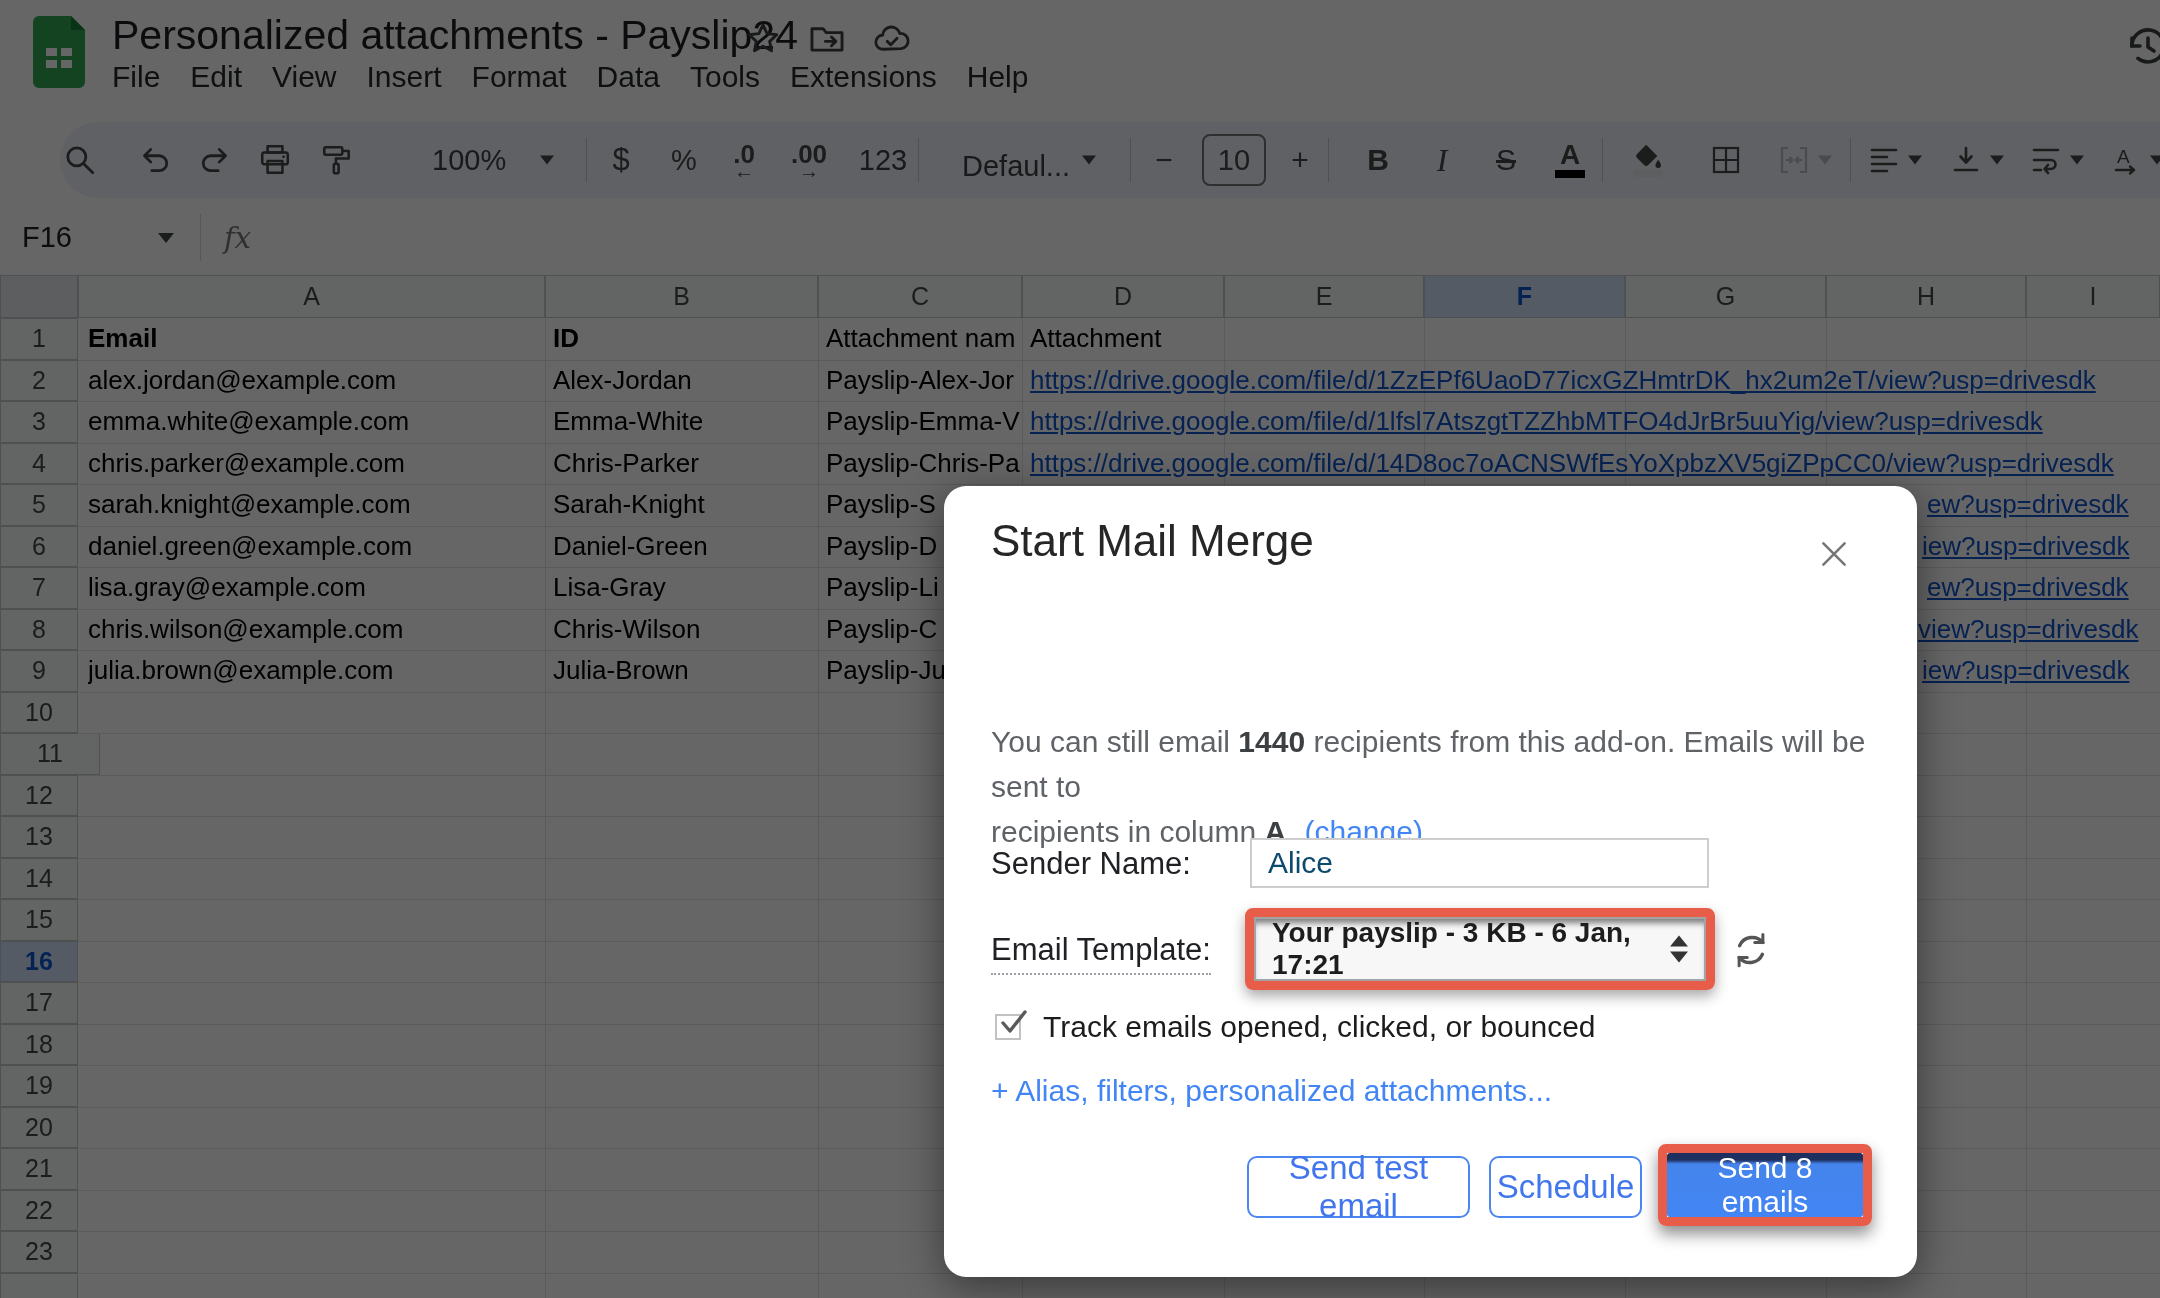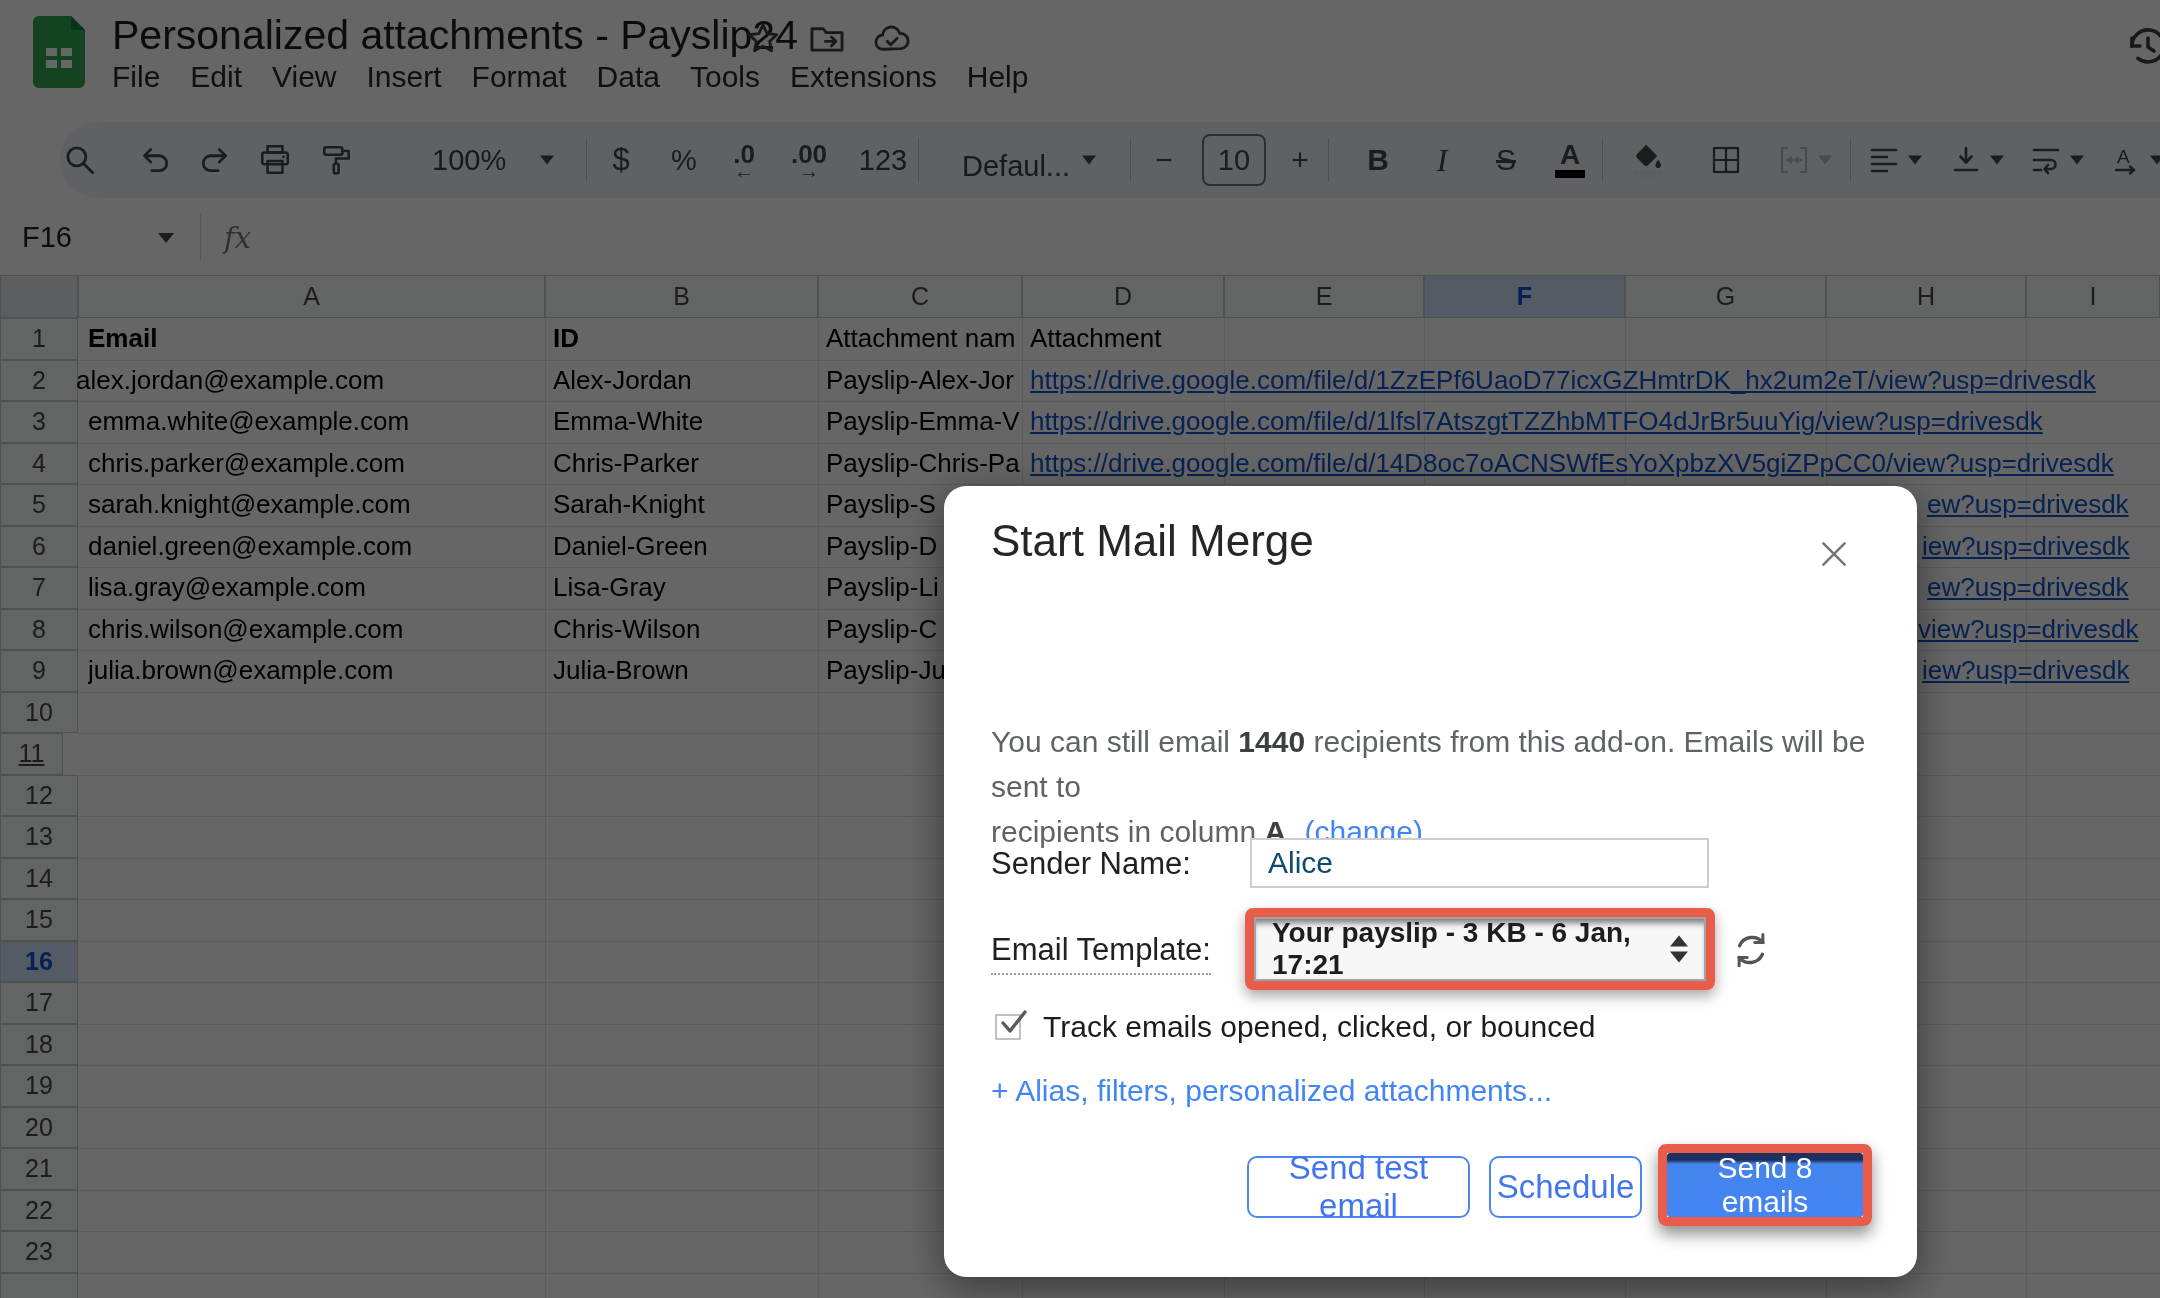--- a/index.html
+++ b/index.html
@@ -282,21 +282,21 @@
       <div class="rhead" style="left: 0px; top: 43px; width: 78px; height: 41.5px;">1</div>
       <div class="rhead" style="left: 0px; top: 84.5px; width: 78px; height: 41.5px;">2</div>
       <div class="rhead" style="left: 0px; top: 126px; width: 78px; height: 41.5px;">3</div>
       <div class="rhead" style="left: 0px; top: 167.5px; width: 78px; height: 41.5px;">4</div>
       <div class="rhead" style="left: 0px; top: 209px; width: 78px; height: 41.5px;">5</div>
       <div class="rhead" style="left: 0px; top: 250.5px; width: 78px; height: 41.5px;">6</div>
       <div class="rhead" style="left: 0px; top: 292px; width: 78px; height: 41.5px;">7</div>
       <div class="rhead" style="left: 0px; top: 333.5px; width: 78px; height: 41.5px;">8</div>
       <div class="rhead" style="left: 0px; top: 375px; width: 78px; height: 41.5px;">9</div>
       <div class="rhead" style="left: 0px; top: 416.5px; width: 78px; height: 41.5px;">10</div>
-      <div class="rhead" style="left: 0px; top: 458px; width: 63px; height: 41.5px; text-decoration: underline;">11</div>
+      <div class="rhead" style="left: 0px; top: 458px; width: 100px; height: 41.5px;">11</div>
       <div class="rhead" style="left: 0px; top: 499.5px; width: 78px; height: 41.5px;">12</div>
       <div class="rhead" style="left: 0px; top: 541px; width: 78px; height: 41.5px;">13</div>
       <div class="rhead" style="left: 0px; top: 582.5px; width: 78px; height: 41.5px;">14</div>
       <div class="rhead" style="left: 0px; top: 624px; width: 78px; height: 41.5px;">15</div>
       <div class="rhead sel" style="left: 0px; top: 665.5px; width: 78px; height: 41.5px;">16</div>
       <div class="rhead" style="left: 0px; top: 707px; width: 78px; height: 41.5px;">17</div>
       <div class="rhead" style="left: 0px; top: 748.5px; width: 78px; height: 41.5px;">18</div>
       <div class="rhead" style="left: 0px; top: 790px; width: 78px; height: 41.5px;">19</div>
       <div class="rhead" style="left: 0px; top: 831.5px; width: 78px; height: 41.5px;">20</div>
       <div class="rhead" style="left: 0px; top: 873px; width: 78px; height: 41.5px;">21</div>
@@ -331,21 +331,21 @@
       <div class="hline" style="left: 78px; top: 790px; width: 2082px; height: 1px;"></div>
       <div class="hline" style="left: 78px; top: 831.5px; width: 2082px; height: 1px;"></div>
       <div class="hline" style="left: 78px; top: 873px; width: 2082px; height: 1px;"></div>
       <div class="hline" style="left: 78px; top: 914.5px; width: 2082px; height: 1px;"></div>
       <div class="hline" style="left: 78px; top: 956px; width: 2082px; height: 1px;"></div>
       <div class="hline" style="left: 78px; top: 997.5px; width: 2082px; height: 1px;"></div>
       <div class="ctext b" style="line-height: 41.5px; top: 43px; height: 41.5px; left: 88px;">Email</div>
       <div class="ctext b" style="line-height: 41.5px; top: 43px; height: 41.5px; left: 553px;">ID</div>
       <div class="ctext" style="line-height: 41.5px; top: 43px; height: 41.5px; left: 826px; max-width: 194px;">Attachment nam</div>
       <div class="ctext" style="line-height: 41.5px; top: 43px; height: 41.5px; left: 1030px;">Attachment</div>
-      <div class="ctext" style="top: 84.5px; height: 41.5px; line-height: 41.5px; left: 76px;">alex.jordan@example.com</div>
+      <div class="ctext" style="top: 84.5px; height: 41.5px; line-height: 41.5px; left: 88px;">alex.jordan@example.com</div>
       <div class="ctext" style="top: 84.5px; height: 41.5px; line-height: 41.5px; left: 553px;">Alex-Jordan</div>
       <div class="ctext" style="top: 84.5px; height: 41.5px; line-height: 41.5px; left: 826px; max-width: 194px;">Payslip-Alex-Jor</div>
       <div class="lnk" style="top: 84.5px; height: 41.5px; line-height: 41.5px; left: 1030px;">https://drive.google.com/file/d/1ZzEPf6UaoD77icxGZHmtrDK_hx2um2eT/view?usp=drivesdk</div>
       <div class="ctext" style="top: 126px; height: 41.5px; line-height: 41.5px; left: 88px;">emma.white@example.com</div>
       <div class="ctext" style="top: 126px; height: 41.5px; line-height: 41.5px; left: 553px;">Emma-White</div>
       <div class="ctext" style="top: 126px; height: 41.5px; line-height: 41.5px; left: 826px; max-width: 194px;">Payslip-Emma-V</div>
       <div class="lnk" style="top: 126px; height: 41.5px; line-height: 41.5px; left: 1030px;">https://drive.google.com/file/d/1lfsl7AtszgtTZZhbMTFO4dJrBr5uuYig/view?usp=drivesdk</div>
       <div class="ctext" style="top: 167.5px; height: 41.5px; line-height: 41.5px; left: 88px;">chris.parker@example.com</div>
       <div class="ctext" style="top: 167.5px; height: 41.5px; line-height: 41.5px; left: 553px;">Chris-Parker</div>
       <div class="ctext" style="top: 167.5px; height: 41.5px; line-height: 41.5px; left: 826px; max-width: 194px;">Payslip-Chris-Pa</div>

